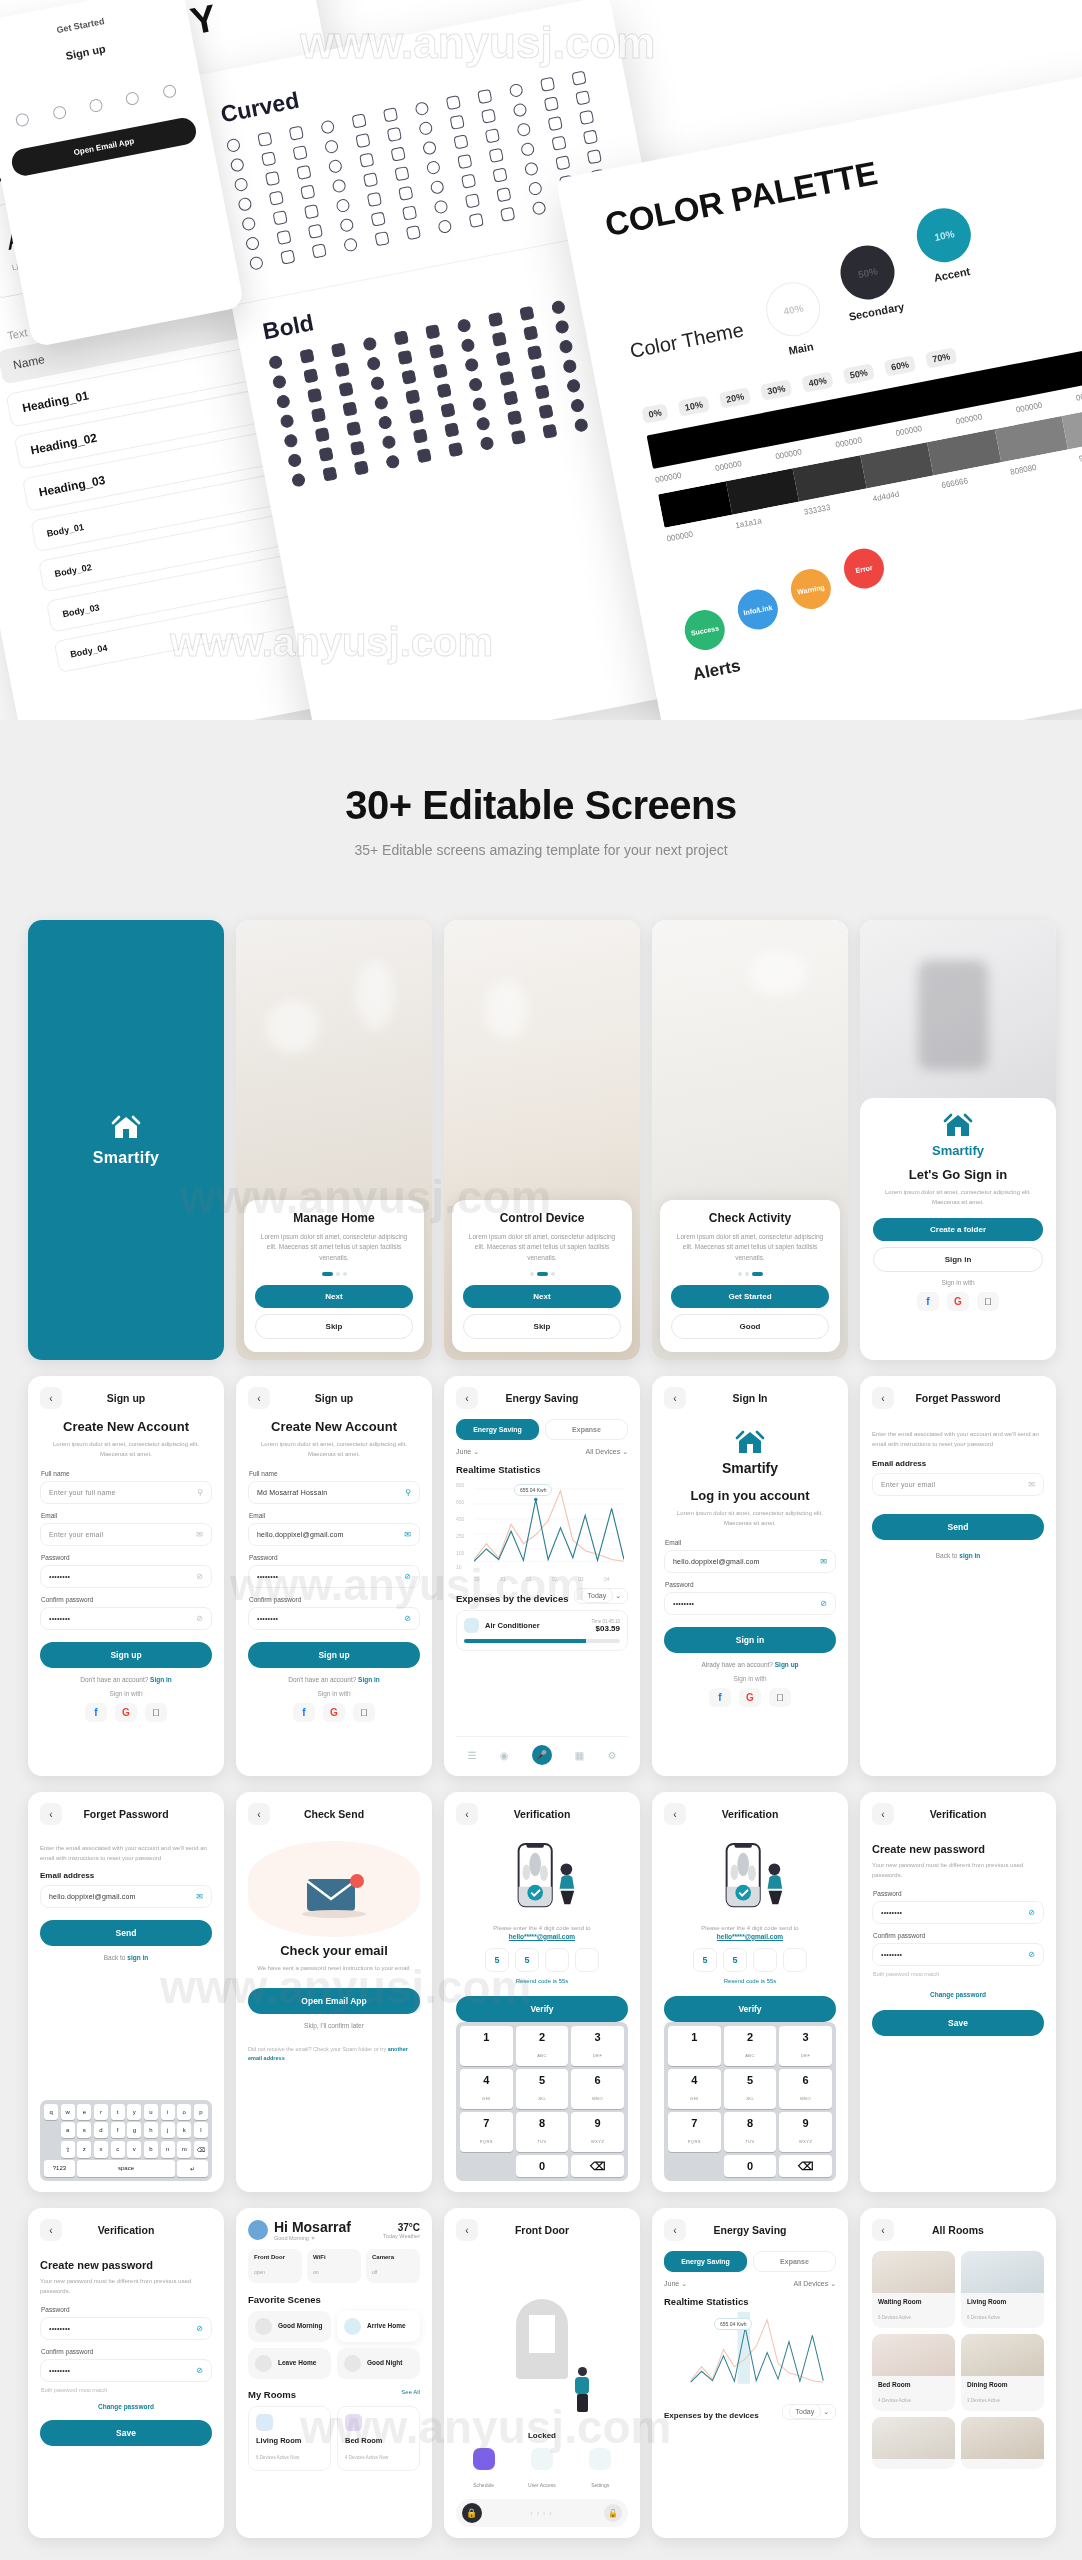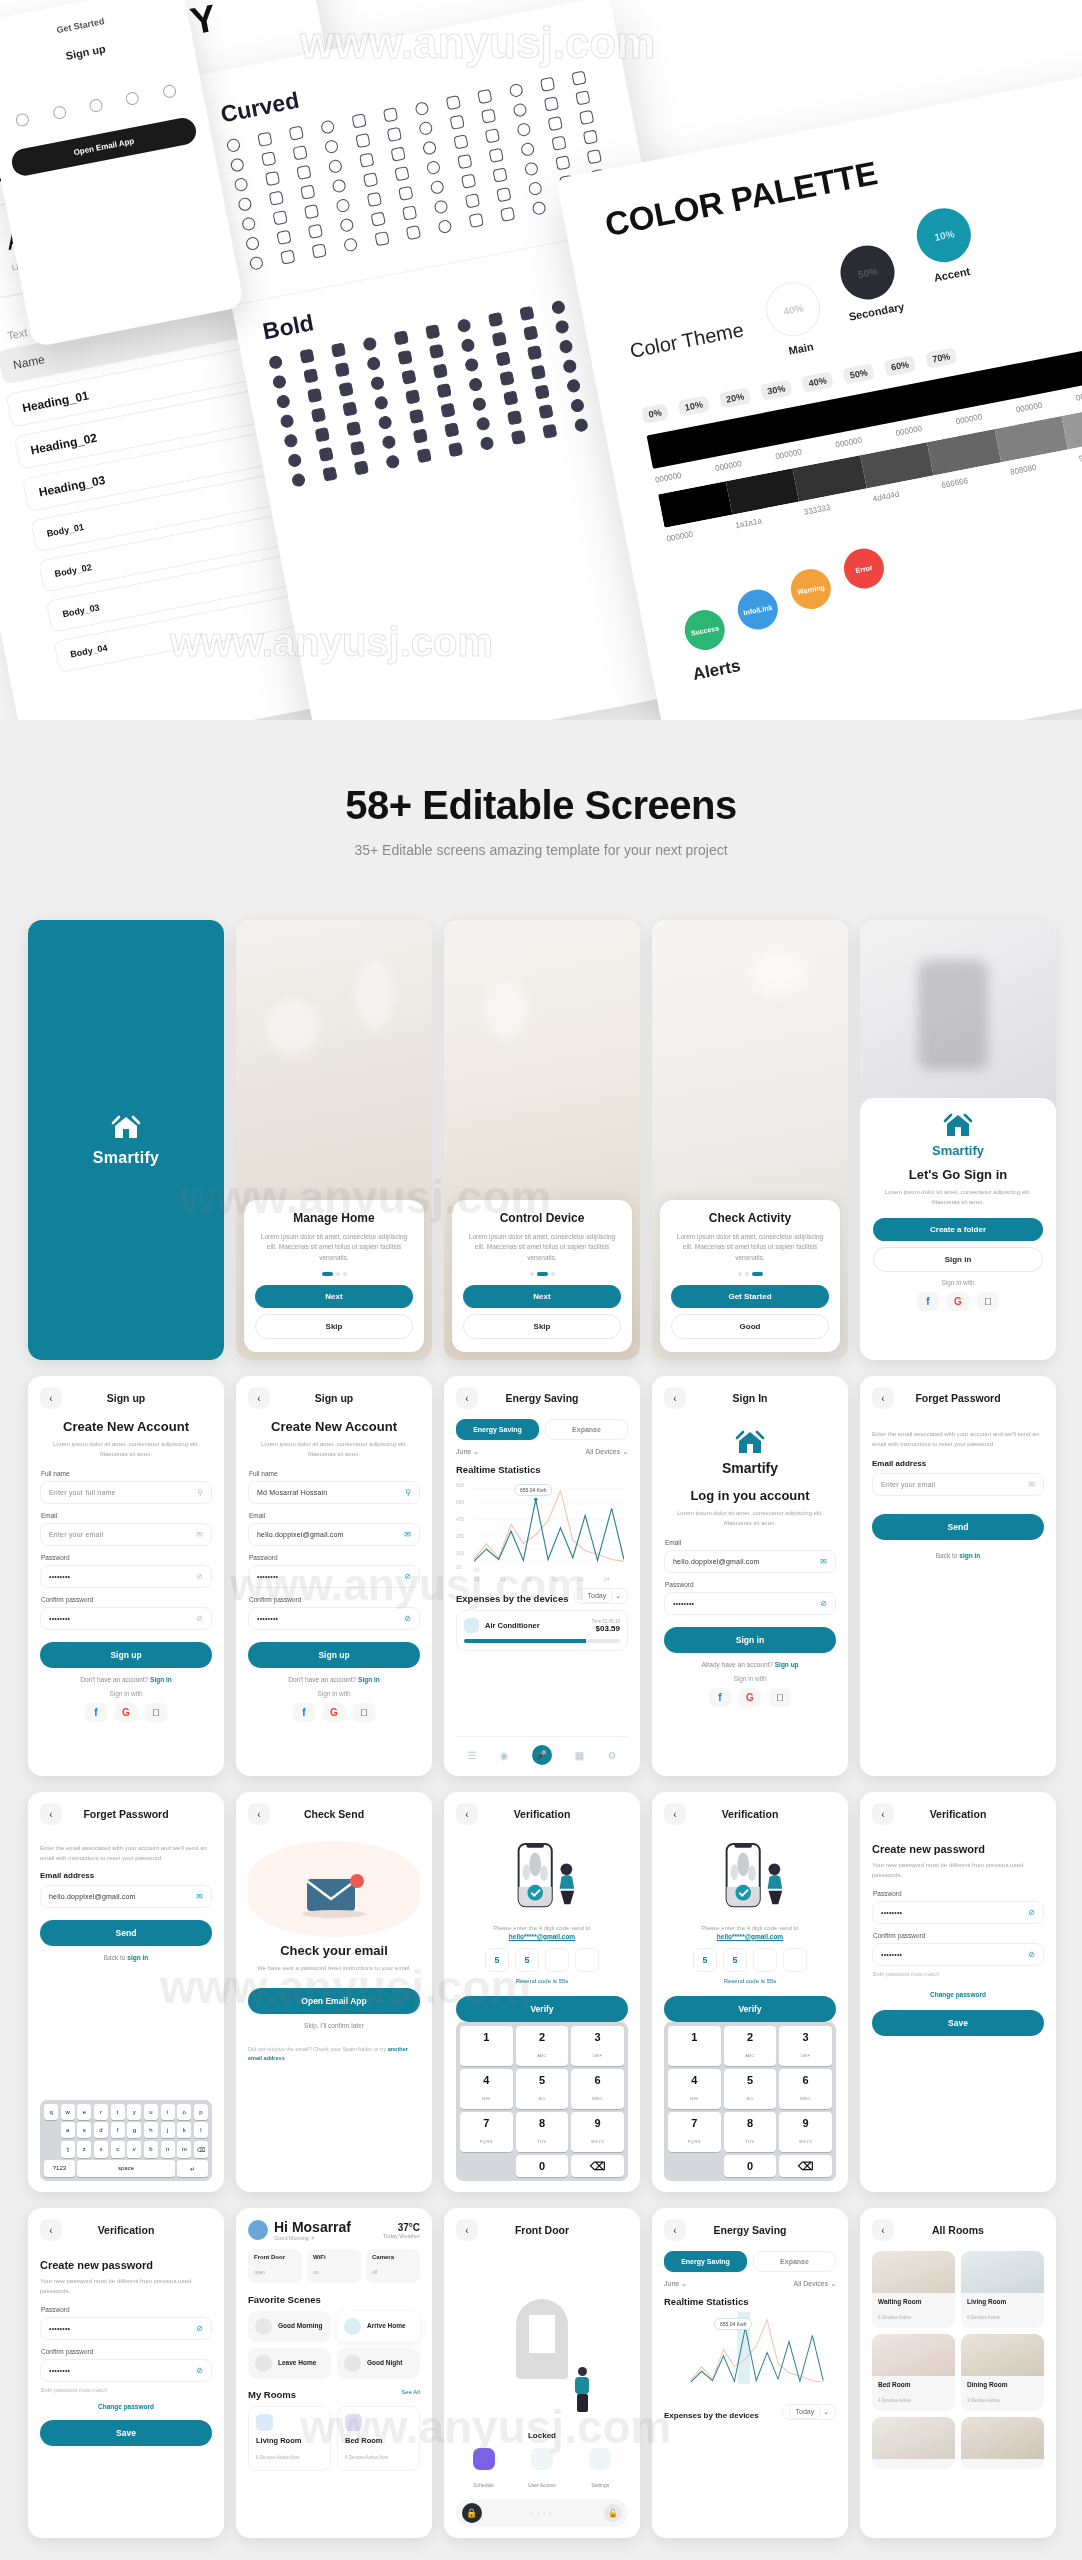--- a/index.html
+++ b/index.html
@@ -547,21 +547,21 @@
         </div>
       <div style="font-size:17px;font-weight:bold;color:#222;margin-top:12px;">Alerts</div>
     </div>
   </div>
 
   <div class="wm" style="left:300px;top:18px;font-size:44px;">www.anyusj.com</div>
   <div class="wm" style="left:170px;top:620px;font-size:40px;">www.anyusj.com</div>
 </div>
 
 <div class="mid">
-  <h1>58+ Editable Screens</h1>
+  <h1>30+ Editable Screens</h1>
   <p>35+ Editable screens amazing template for your next project</p>
 </div>
 
 <div class="grid">
 
   <div class="row r1">
 
     <div class="card">
       <div class="splash">
         <div class="logo">

